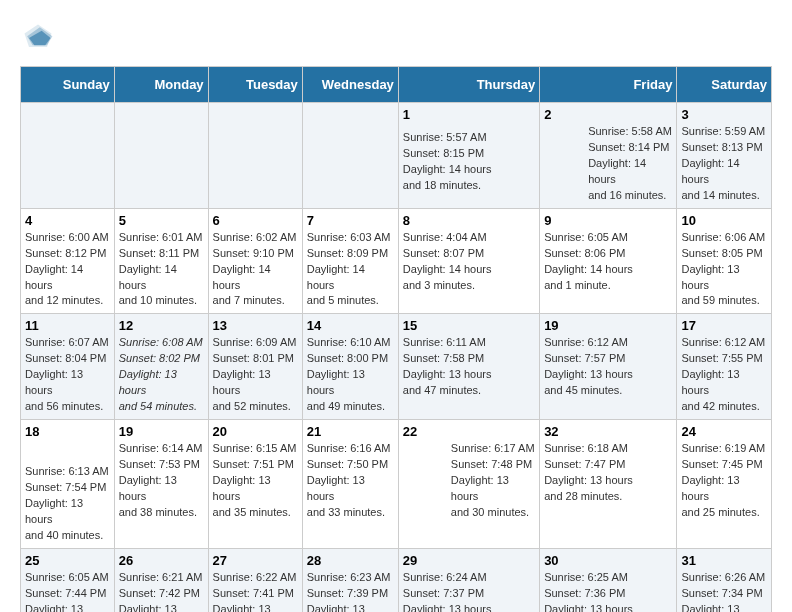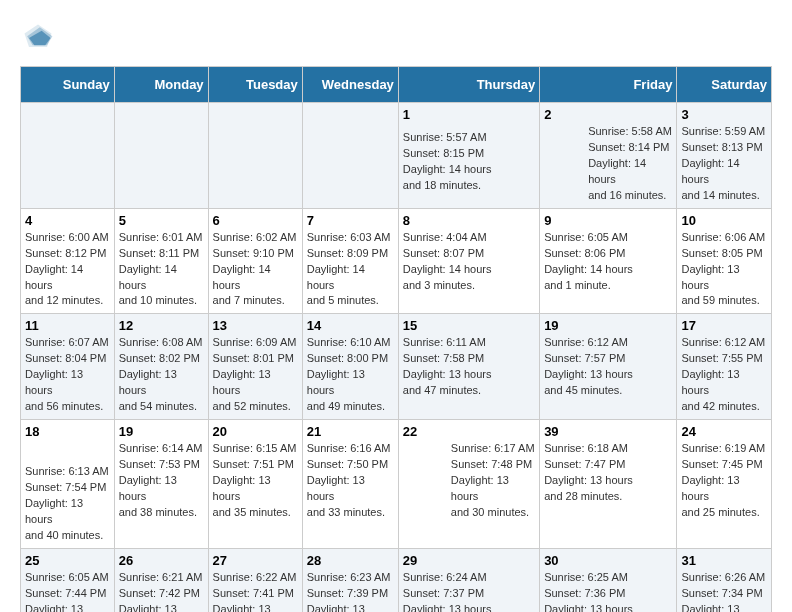--- a/index.html
+++ b/index.html
@@ -196,21 +196,21 @@
       <tr>
         <td>
           <span class="day-number">11</span>
           <div class="day-info" style="white-space: pre-line;">Sunrise: 6:07 AM
 Sunset: 8:04 PM
 Daylight: 13 hours
 and 56 minutes.</div>
         </td>
         <td>
           <span class="day-number">12</span>
-          <div class="day-info" style="white-space: pre-line;">Sunrise: 6:08 AM
+          <div class="day-info" style="white-space: pre-line; font-style: italic;">Sunrise: 6:08 AM
 Sunset: 8:02 PM
 Daylight: 13 hours
 and 54 minutes.</div>
         </td>
         <td>
           <span class="day-number">13</span>
           <div class="day-info" style="white-space: pre-line;">Sunrise: 6:09 AM
 Sunset: 8:01 PM
 Daylight: 13 hours
 and 52 minutes.</div>
@@ -274,21 +274,21 @@
 and 33 minutes.</div>
         </td>
         <td>
           <span class="day-number">22</span>
           <div class="day-info" style="white-space: pre-line; margin-left: 48px;">Sunrise: 6:17 AM
 Sunset: 7:48 PM
 Daylight: 13 hours
 and 30 minutes.</div>
         </td>
         <td>
-          <span class="day-number">39</span>
+          <span class="day-number">32</span>
           <div class="day-info" style="white-space: pre-line;">Sunrise: 6:18 AM
 Sunset: 7:47 PM
 Daylight: 13 hours
 and 28 minutes.</div>
         </td>
         <td>
           <span class="day-number">24</span>
           <div class="day-info" style="white-space: pre-line;">Sunrise: 6:19 AM
 Sunset: 7:45 PM
 Daylight: 13 hours

